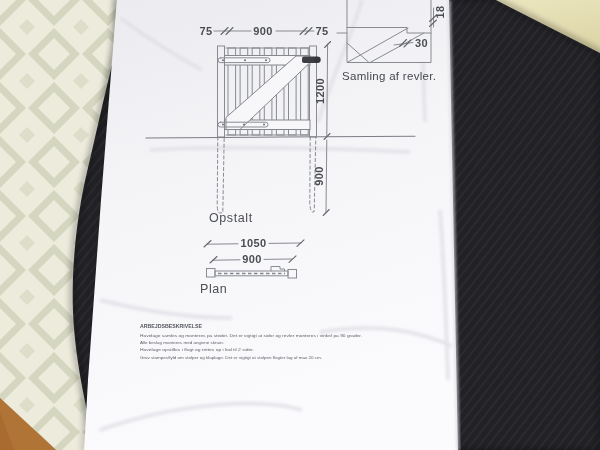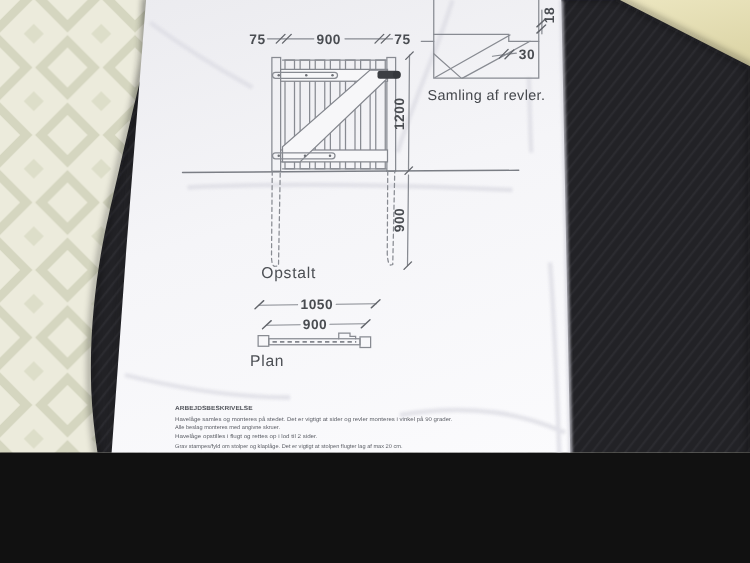--- a/index.html
+++ b/index.html
@@ -1,16 +1,16 @@
 <!DOCTYPE html>
 <html><head>
 <meta charset="utf-8">
 <style>
   html,body{margin:0;padding:0;background:#111;}
-  #stage{position:relative;width:600px;height:362px;overflow:hidden;font-family:"Liberation Sans",sans-serif;}
+  #stage{position:relative;width:600px;height:450px;overflow:hidden;font-family:"Liberation Sans",sans-serif;}
   svg{display:block;}
   text{font-family:"Liberation Sans","DejaVu Sans",sans-serif;fill:#43464c;}
   .dim{font-size:11px;font-weight:600;letter-spacing:.4px;fill:#4a4d52;}
   .viewlabel{font-size:12.5px;letter-spacing:.6px;fill:#4c4f54;}
   .caption{font-size:11.5px;letter-spacing:.3px;fill:#45484d;}
   .notes{font-size:4.4px;fill:#5c5f66;}
   .notes-h{font-size:4.8px;font-weight:700;fill:#54575e;}
   .ln{stroke:#888b92;stroke-width:1;fill:none;stroke-linecap:round;}
   .lnd{stroke:#7b7e85;stroke-width:1.1;fill:none;stroke-linecap:round;}
   .tick{stroke:#63666c;stroke-width:1.1;stroke-linecap:round;}

